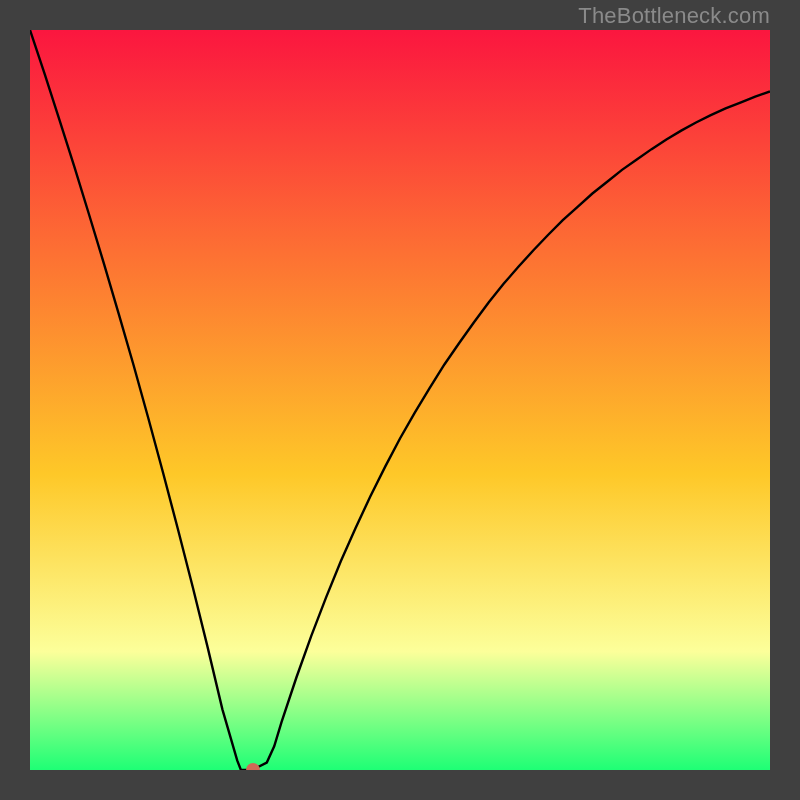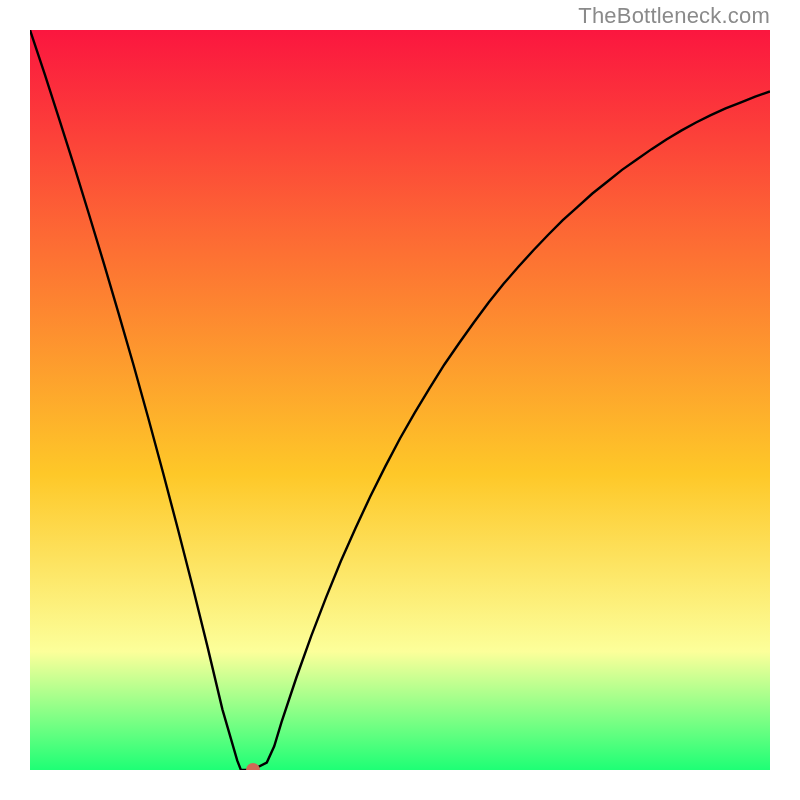--- a/index.html
+++ b/index.html
@@ -10,21 +10,21 @@
     overflow: hidden;
     background: #000;
     font-family: Arial, Helvetica, sans-serif;
   }
   .frame {
     position: absolute;
     top: 0;
     left: 0;
     width: 800px;
     height: 800px;
-    background: #ffffff;
+    background: #404040;
   }
   .plot {
     position: absolute;
     top: 30px;
     left: 30px;
     width: 740px;
     height: 740px;
     overflow: hidden;
   }
   .grad {

